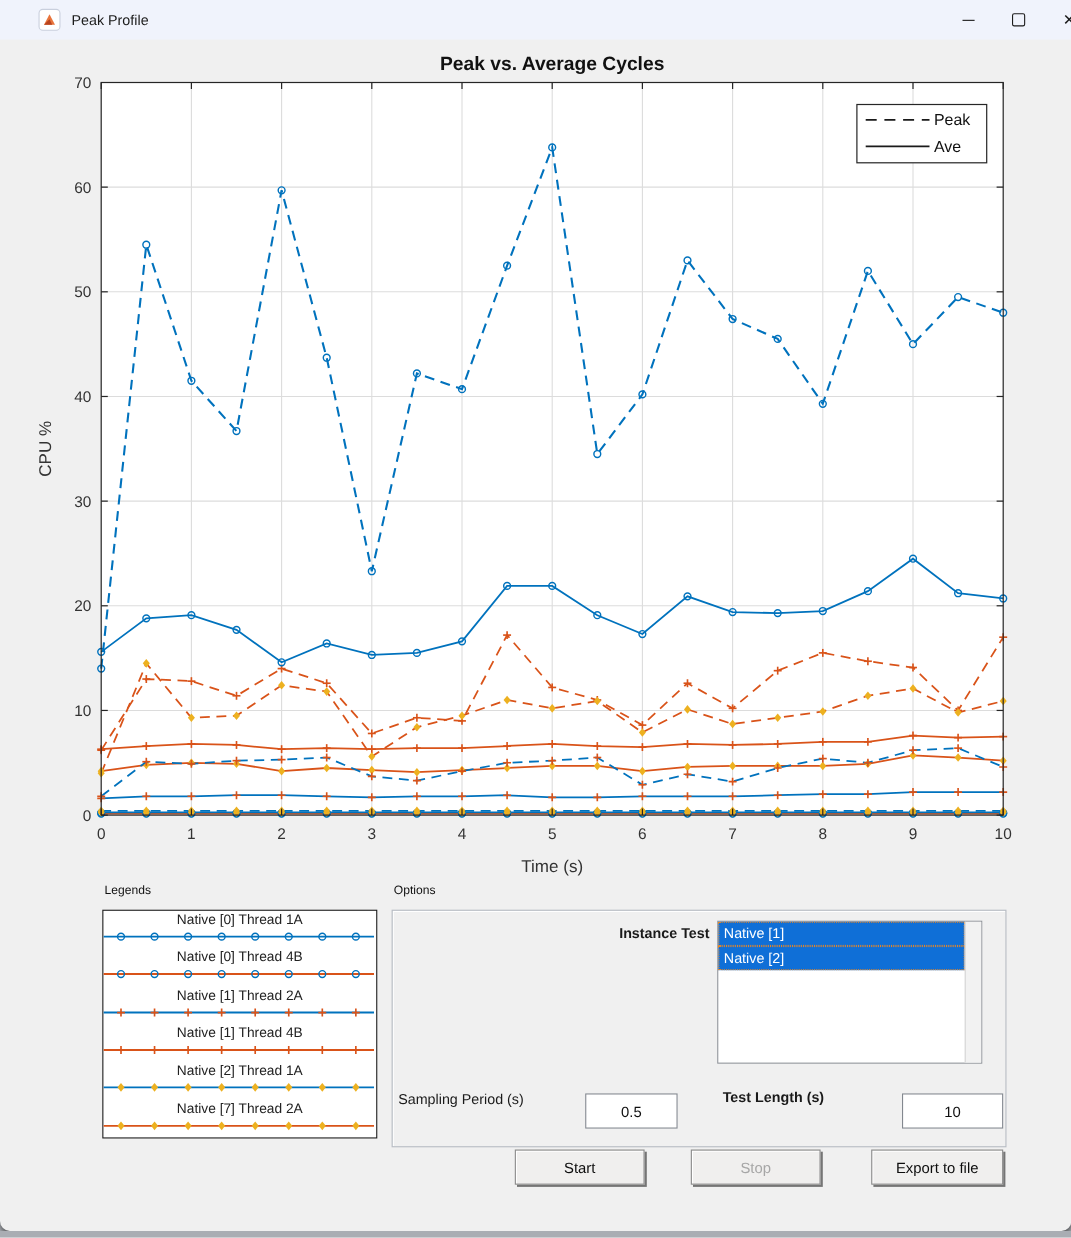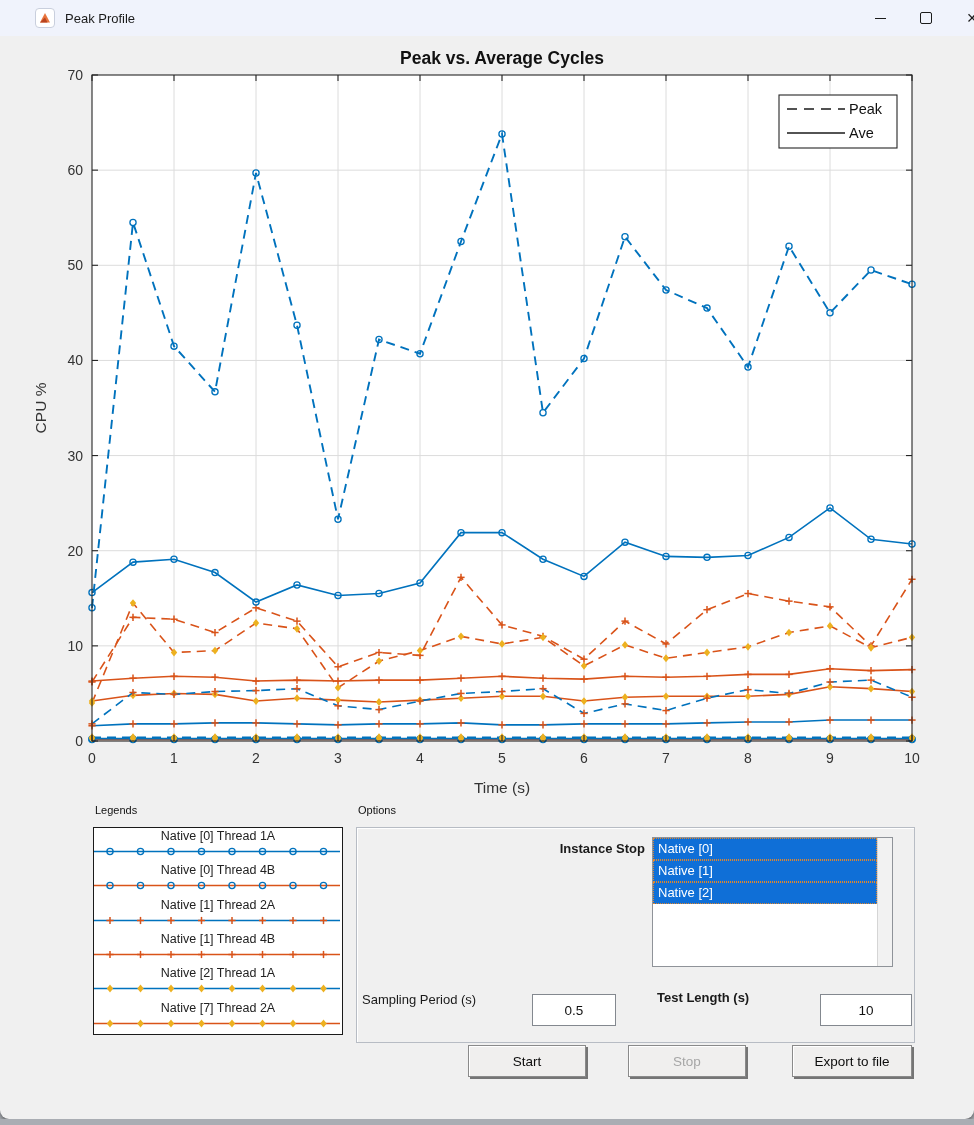--- a/index.html
+++ b/index.html
@@ -633,24 +633,23 @@
           <path d="M 168.5 2.6 L 171.7 6.5 L 168.5 10.4 L 165.3 6.5 Z" fill="#EDB120"></path>
           <path d="M 199 2.6 L 202.2 6.5 L 199 10.4 L 195.8 6.5 Z" fill="#EDB120"></path>
           <path d="M 229.5 2.6 L 232.7 6.5 L 229.5 10.4 L 226.3 6.5 Z" fill="#EDB120"></path>
         </svg>
       </div>
     </div>
 
   <div class="panel-heading" style="left:358px;top:804px;">Options</div>
   <div id="options-panel"></div>
 
-  <div id="instance-label">Instance Stop</div>
+  <div id="instance-label">Instance Test</div>
   <div id="instance-list">
     <div class="list-items">
-        <div class="list-item selected">Native [0]</div>
         <div class="list-item selected">Native [1]</div>
         <div class="list-item selected">Native [2]</div>
       </div>
     <div class="list-scroll"></div>
   </div>
 
   <div class="field-label" style="left:362px;top:992px;">Sampling Period (s)</div>
   <input class="field-input" style="left: 532px; top: 984px; width: 78px;" value="0.5">
 
   <div class="field-label" style="left:657px;top:990px;font-weight:700;">Test Length (s)</div>

